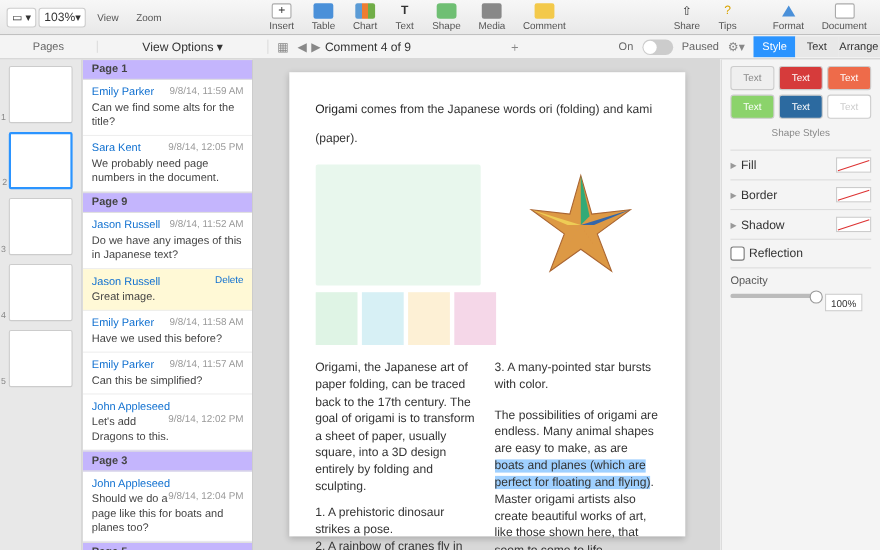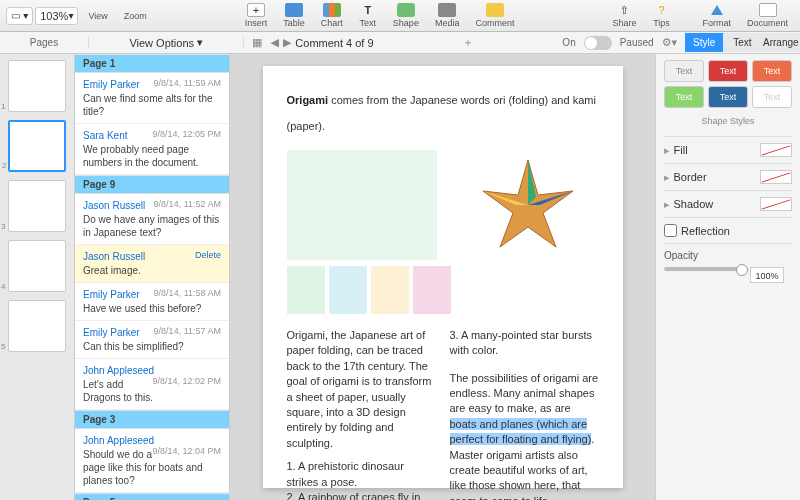--- a/index.html
+++ b/index.html
@@ -19,31 +19,31 @@
 .arrow{cursor:pointer;color:#888}
 .sub-right{width:115px;display:flex}
 .tab{flex:1;text-align:center;font-size:10px;padding:4px 0;cursor:pointer;background:#e8e8e8}
 .tab.active{background:#2b94ff;color:#fff}
 .main{flex:1;display:flex;overflow:hidden}
 .thumbs{width:75px;background:#e8e8e8;overflow-y:auto;padding:6px 4px;border-right:1px solid #ccc}
 .thumb{width:58px;height:52px;background:#fff;margin:0 auto 8px;border:1px solid #ccc;border-radius:2px;position:relative;cursor:pointer}
 .thumb.sel{border:2px solid #2b94ff}
 .thumb .num{position:absolute;left:-8px;bottom:0;font-size:8px;color:#888}
 .comments{width:155px;background:#fff;overflow-y:auto;border-right:1px solid #ccc}
-.pghdr{background:#7dd3fc;padding:3px 8px;font-size:10px;font-weight:600;color:#444;border-bottom:1px solid #e0e0e0;border-top:1px solid #e0e0e0}
+.pghdr{background:#c4b5fd;padding:3px 8px;font-size:10px;font-weight:600;color:#444;border-bottom:1px solid #e0e0e0;border-top:1px solid #e0e0e0}
 .cmt{padding:5px 8px;border-bottom:1px solid #eee;cursor:pointer}
 .cmt.sel{background:#fff9d6}
 .cmt .author{font-size:10px;color:#1070d0;font-weight:500}
 .cmt .date{font-size:9px;color:#999;float:right}
 .cmt .body{font-size:10px;color:#444;margin-top:2px;line-height:1.3}
 .cmt .del{float:right;font-size:9px;color:#1070d0}
 .doc{flex:1;background:#d8d8d8;display:flex;justify-content:center;overflow:auto;padding:12px}
 .page{width:360px;background:#fff;box-shadow:0 2px 6px rgba(0,0,0,.2);padding:18px 24px}
 .page h1{font-size:20px;font-weight:300;color:#666;line-height:1.3}
-.page h1 b{color:#222;font-weight:700}
+.page h1 b{color:#222;font-weight:400}
 .imgrow{display:flex;gap:6px;margin:14px 0}
 .fig{background:#e8f7ed;border-radius:2px}
 .fig.lg{width:150px;height:110px}
 .fig.star{width:150px;height:110px;background:#fff;display:flex;align-items:center;justify-content:center}
 .cranes{display:flex;gap:4px;margin-top:6px}
 .crane{width:38px;height:48px;background:#dff4e5}
 .bodytext{font-size:8.5px;color:#666;line-height:1.4;columns:2;column-gap:14px;margin-top:12px}
 .hl{background:#9fd0ff}
 .captions{font-size:7.5px;color:#666;margin-top:8px}
 .inspector{width:145px;background:#f4f4f4;border-left:1px solid #ccc;padding:6px 8px;overflow-y:auto}

